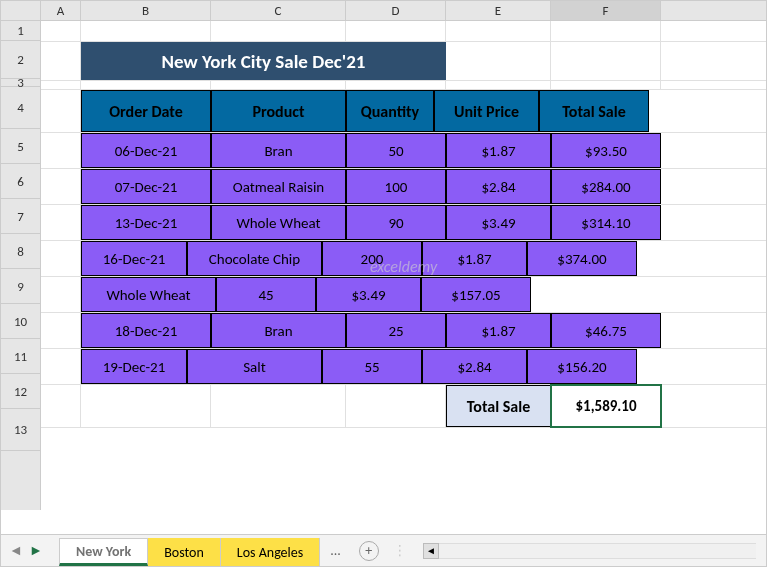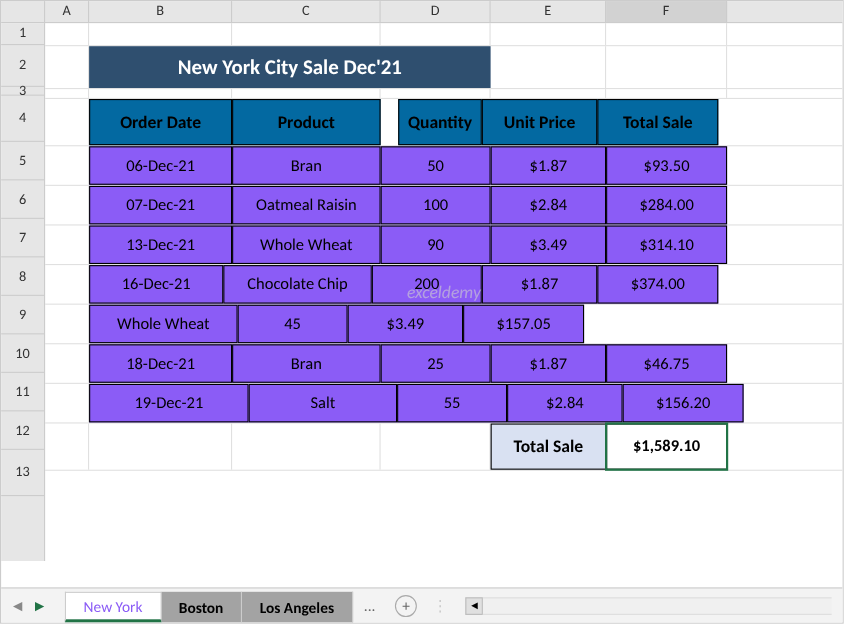--- a/index.html
+++ b/index.html
@@ -20,22 +20,22 @@
 .data-cell { justify-content: center; border: 1px solid #000 !important; background: #8b5cf6; font-size: 15px; }
 .total-label { background: #d9e1f2; font-weight: bold; justify-content: center; border: 1px solid #000 !important; font-size: 16px; }
 .total-val { font-weight: bold; justify-content: center; border: 1px solid #000 !important; font-size: 15px; }
 .selected-cell { outline: 2px solid #217346; outline-offset: -1px; }
 .watermark { position: absolute; top: 50%; left: 50%; transform: translate(-50%, -50%); color: #d0d0d0; font-size: 16px; font-style: italic; pointer-events: none; opacity: 0.6; }
 .tab-bar { position: absolute; bottom: 0; left: 0; right: 0; height: 32px; background: #f3f3f3; border-top: 1px solid #ccc; display: flex; align-items: center; }
 .tab-nav { display: flex; padding: 0 8px; gap: 6px; }
 .tab-nav-btn { width: 14px; height: 14px; display: flex; align-items: center; justify-content: center; cursor: pointer; color: #888; }
 .tab-nav-btn.active { color: #217346; }
 .tabs { display: flex; align-items: flex-end; height: 100%; margin-left: 8px; }
-.tab { padding: 6px 16px; font-size: 14px; cursor: pointer; border-right: 1px solid #ccc; background: #a3a3a3; height: 28px; display: flex; align-items: center; font-weight: bold; }
-.tab.active { background: #fff; color: #8b5cf6; font-weight: normal; border-bottom: 3px solid #217346; border-top: 1px solid #ccc; border-left: 1px solid #ccc; }
+.tab { padding: 6px 16px; font-size: 14px; cursor: pointer; border-right: 1px solid #ccc; background: #fde047; height: 28px; display: flex; align-items: center; }
+.tab.active { background: #fff; color: #737373; font-weight: bold; border-bottom: 3px solid #217346; border-top: 1px solid #ccc; border-left: 1px solid #ccc; }
 .tab-more { padding: 0 10px; color: #666; cursor: pointer; }
 .tab-add { width: 20px; height: 20px; border: 1px solid #aaa; border-radius: 50%; display: flex; align-items: center; justify-content: center; margin: 0 8px; cursor: pointer; color: #666; font-size: 14px; }
 .tab-sep { color: #ccc; margin: 0 6px; }
 .hscroll { flex: 1; display: flex; align-items: center; padding: 0 10px; }
 .hscroll-btn { width: 16px; height: 16px; background: #e0e0e0; border: 1px solid #bbb; display: flex; align-items: center; justify-content: center; cursor: pointer; font-size: 10px; }
 .hscroll-track { flex: 1; height: 16px; background: #f0f0f0; border-top: 1px solid #ddd; border-bottom: 1px solid #ddd; }
 </style>
 </head>
 <body>
 
@@ -80,21 +80,21 @@
           <div class="cell" style="width: 130px; height: 8px;"></div>
           <div class="cell" style="width: 135px; height: 8px;"></div>
           <div class="cell" style="width: 100px; height: 8px;"></div>
           <div class="cell" style="width: 105px; height: 8px;"></div>
           <div class="cell" style="width: 110px; height: 8px;"></div>
         </div>
         <div class="cell-row">
           <div class="cell" style="width: 40px; height: 42px;"></div>
           <div class="cell header-cell" style="width: 130px; height: 42px;">Order Date</div>
           <div class="cell header-cell" style="width: 135px; height: 42px;">Product</div>
-          <div class="cell header-cell" style="width: 76px; height: 42px; margin-left: 16px;">Quantity</div>
+          <div class="cell header-cell" style="width: 88px; height: 42px;">Quantity</div>
           <div class="cell header-cell" style="width: 105px; height: 42px;">Unit Price</div>
           <div class="cell header-cell" style="width: 110px; height: 42px;">Total Sale</div>
         </div>
         <div class="cell-row">
           <div class="cell" style="width: 40px; height: 35px;"></div>
           <div class="cell data-cell" style="width: 130px; height: 35px;">06-Dec-21</div>
           <div class="cell data-cell" style="width: 135px; height: 35px;">Bran</div>
           <div class="cell data-cell" style="width: 100px; height: 35px;">50</div>
           <div class="cell data-cell" style="width: 105px; height: 35px;">$1.87</div>
           <div class="cell data-cell" style="width: 110px; height: 35px;">$93.50</div>
@@ -110,21 +110,21 @@
         <div class="cell-row">
           <div class="cell" style="width: 40px; height: 35px;"></div>
           <div class="cell data-cell" style="width: 130px; height: 35px;">13-Dec-21</div>
           <div class="cell data-cell" style="width: 135px; height: 35px;">Whole Wheat</div>
           <div class="cell data-cell" style="width: 100px; height: 35px;">90</div>
           <div class="cell data-cell" style="width: 105px; height: 35px;">$3.49</div>
           <div class="cell data-cell" style="width: 110px; height: 35px;">$314.10</div>
         </div>
         <div class="cell-row">
           <div class="cell" style="width: 40px; height: 35px;"></div>
-          <div class="cell data-cell" style="width: 122px; height: 35px;">16-Dec-21</div>
+          <div class="cell data-cell" style="width: 106px; height: 35px;">16-Dec-21</div>
           <div class="cell data-cell" style="width: 135px; height: 35px;">Chocolate Chip</div>
           <div class="cell data-cell" style="width: 100px; height: 35px;">200</div>
           <div class="cell data-cell" style="width: 105px; height: 35px;">$1.87</div>
           <div class="cell data-cell" style="width: 110px; height: 35px;">$374.00</div>
         </div>
         <div class="cell-row">
           <div class="cell" style="width: 40px; height: 35px;"></div>
           <div class="cell data-cell" style="width: 135px; height: 35px;">Whole Wheat</div>
           <div class="cell data-cell" style="width: 100px; height: 35px;">45</div>
           <div class="cell data-cell" style="width: 105px; height: 35px;">$3.49</div>
@@ -133,21 +133,21 @@
         <div class="cell-row">
           <div class="cell" style="width: 40px; height: 35px;"></div>
           <div class="cell data-cell" style="width: 130px; height: 35px;">18-Dec-21</div>
           <div class="cell data-cell" style="width: 135px; height: 35px;">Bran</div>
           <div class="cell data-cell" style="width: 100px; height: 35px;">25</div>
           <div class="cell data-cell" style="width: 105px; height: 35px;">$1.87</div>
           <div class="cell data-cell" style="width: 110px; height: 35px;">$46.75</div>
         </div>
         <div class="cell-row">
           <div class="cell" style="width: 40px; height: 35px;"></div>
-          <div class="cell data-cell" style="width: 145px; height: 35px;">19-Dec-21</div>
+          <div class="cell data-cell" style="width: 106px; height: 35px;">19-Dec-21</div>
           <div class="cell data-cell" style="width: 135px; height: 35px;">Salt</div>
           <div class="cell data-cell" style="width: 100px; height: 35px;">55</div>
           <div class="cell data-cell" style="width: 105px; height: 35px;">$2.84</div>
           <div class="cell data-cell" style="width: 110px; height: 35px;">$156.20</div>
         </div>
         <div class="cell-row">
           <div class="cell" style="width: 40px; height: 42px;"></div>
           <div class="cell" style="width: 130px; height: 42px;"></div>
           <div class="cell" style="width: 135px; height: 42px;"></div>
           <div class="cell" style="width: 100px; height: 42px;"></div>

